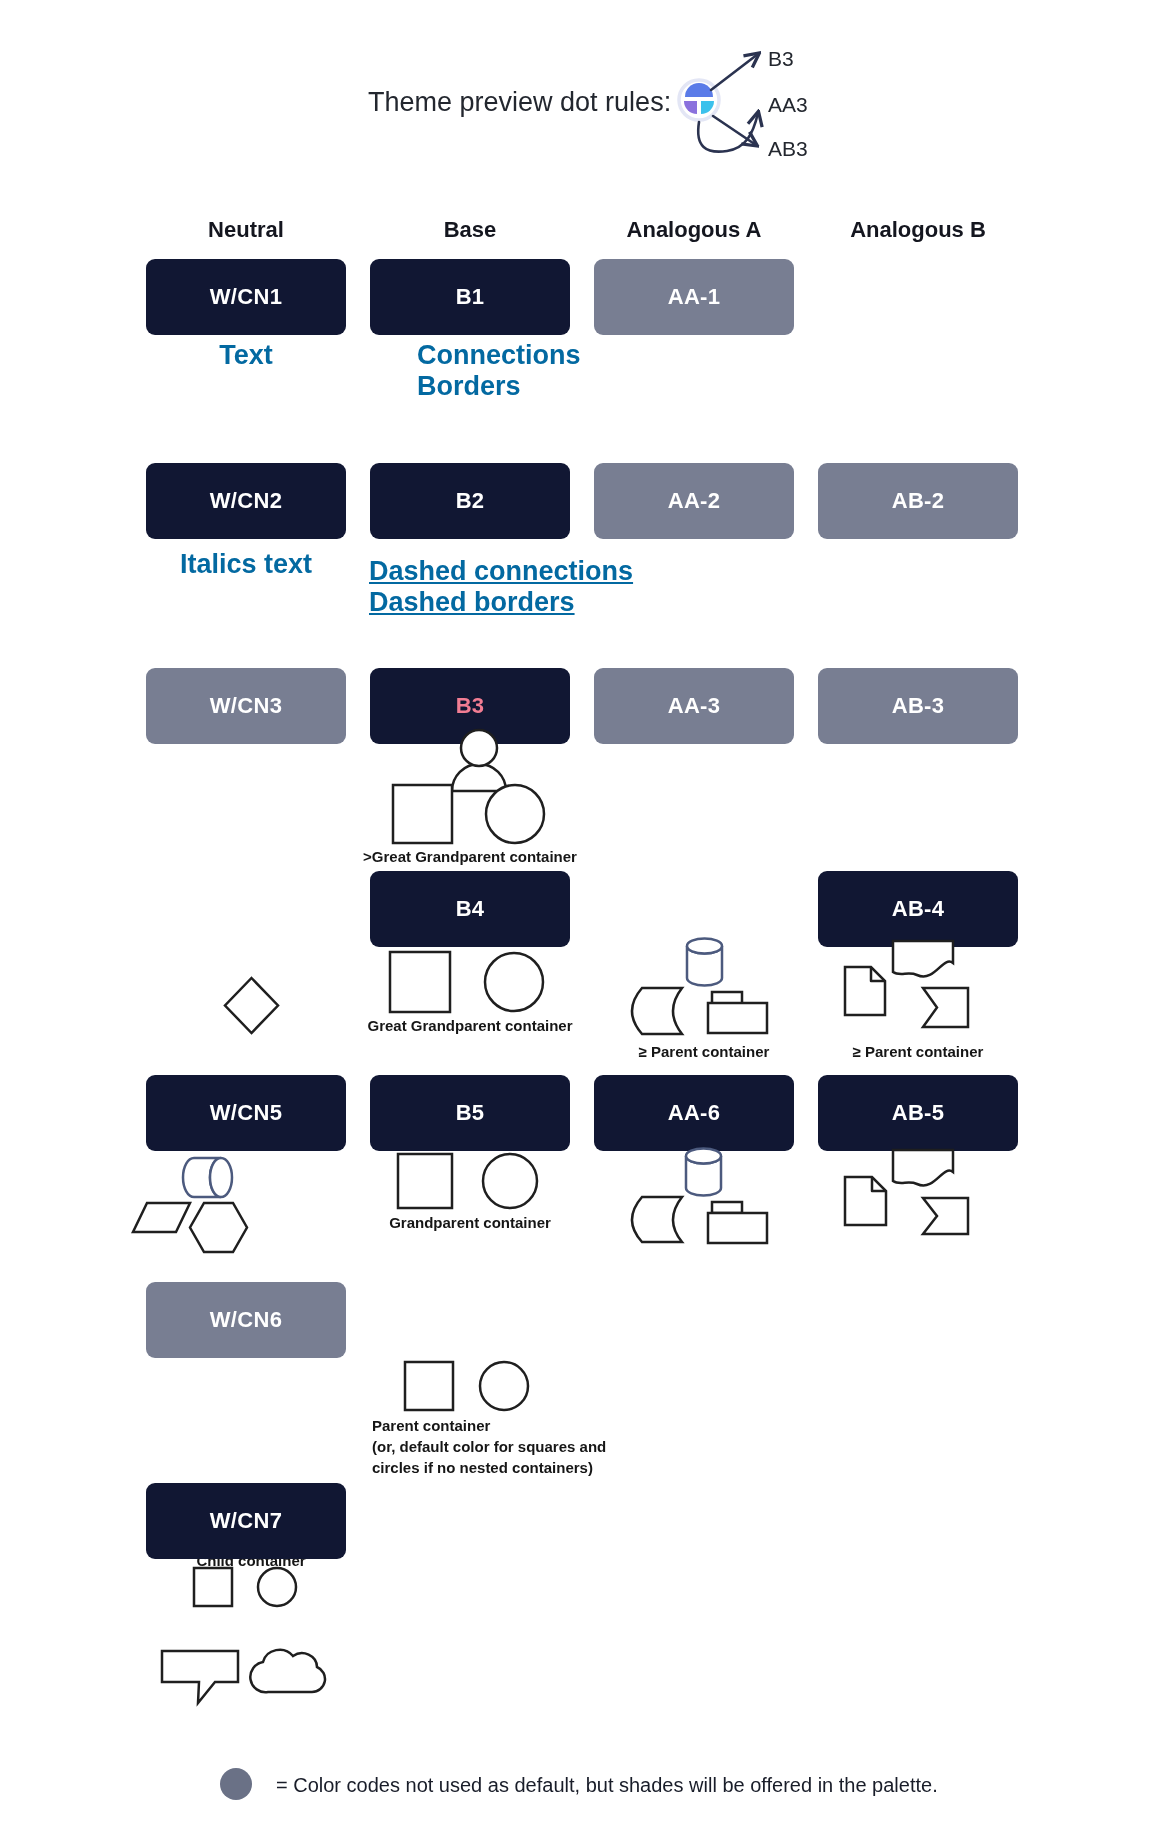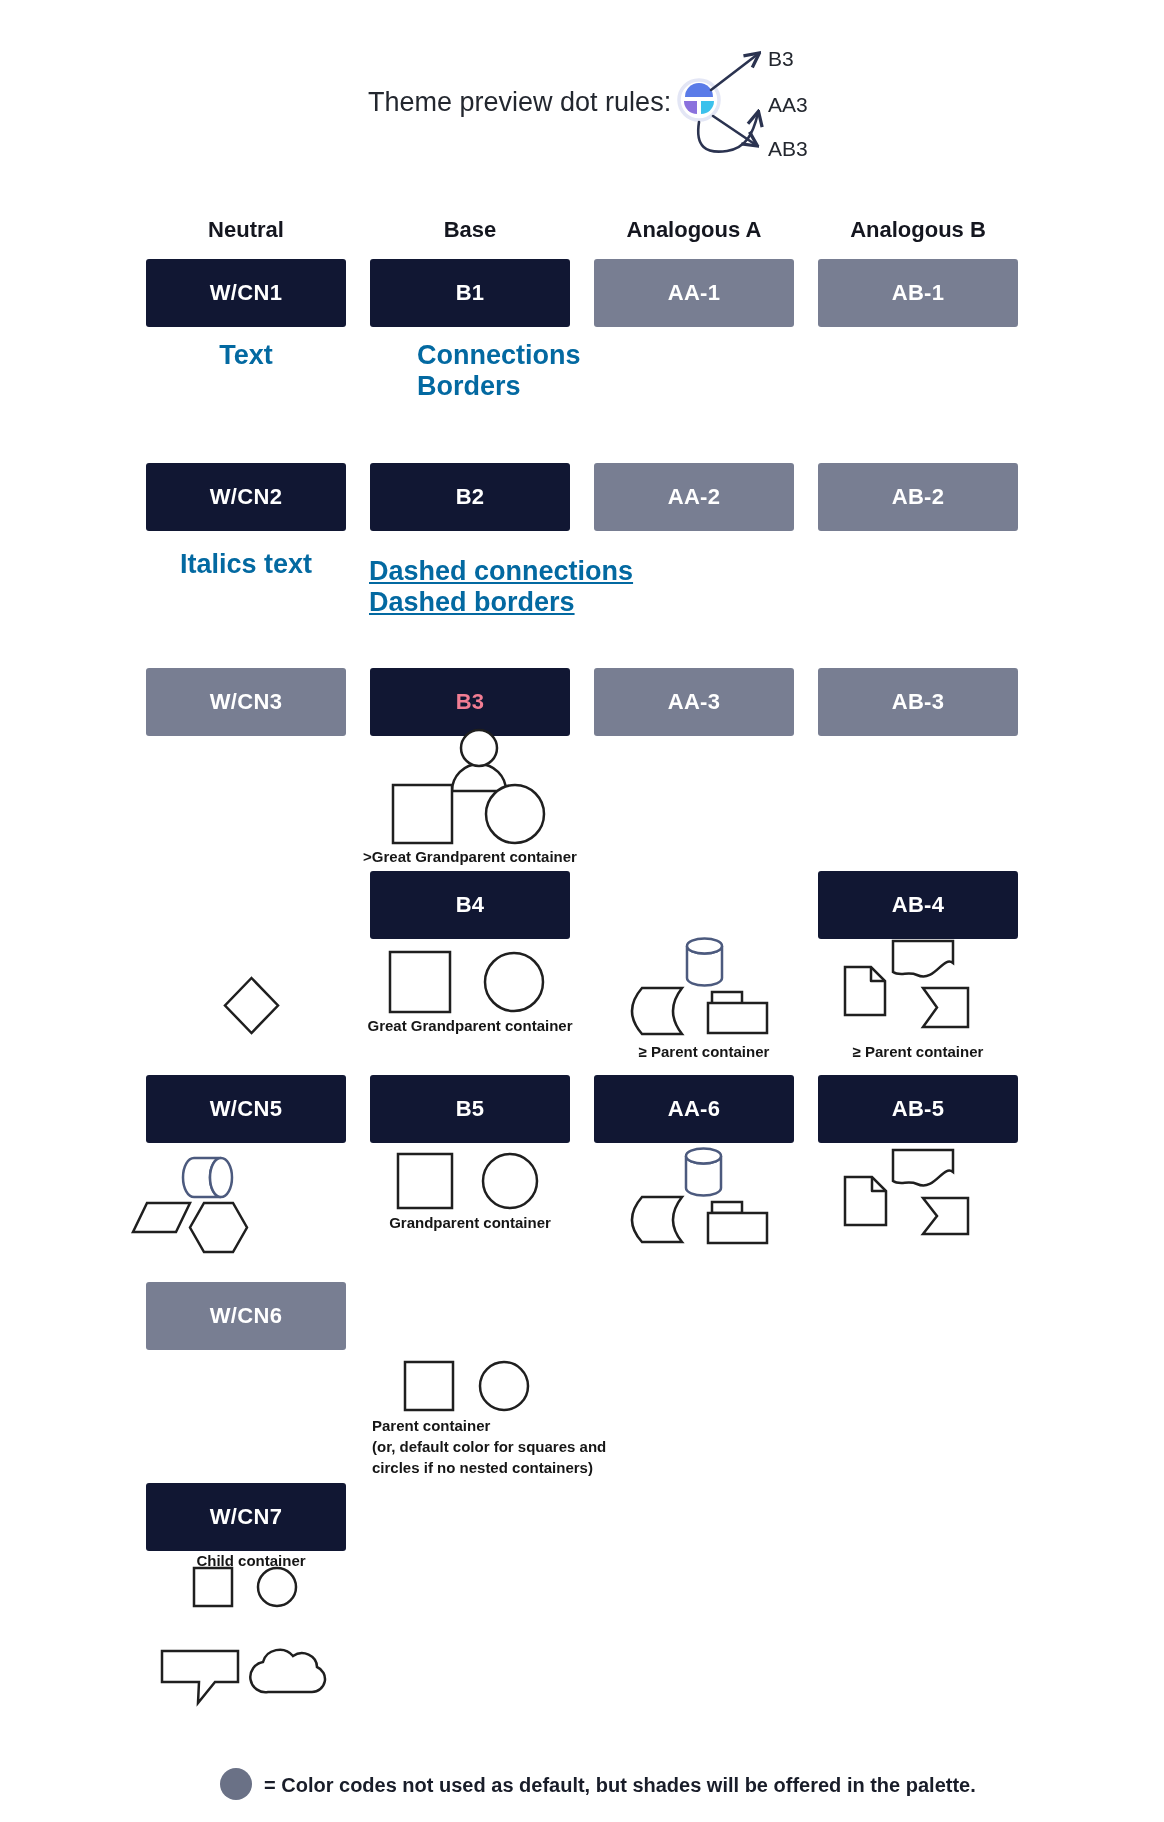--- a/index.html
+++ b/index.html
@@ -4,35 +4,35 @@
 <style>
   html,body{margin:0;padding:0;background:#ffffff;}
   #canvas{position:relative;width:1164px;height:1822px;background:#ffffff;overflow:hidden;
           font-family:"Liberation Sans",sans-serif;color:#16181f;}
   .abs{position:absolute;}
   .title{left:368px;top:86px;font-size:27px;font-weight:400;color:#23272f;line-height:32px;}
   .dot-target{left:768px;font-size:21px;font-weight:400;color:#23272f;line-height:26px;}
   .col-header{top:216px;width:200px;text-align:center;font-size:22px;font-weight:700;color:#14161f;line-height:28px;}
   .c1{left:146px}.c2{left:370px}.c3{left:594px}.c4{left:818px}
   .r1{top:259px}.r2{top:463px}.r3{top:668px}.r4{top:871px}.r5{top:1075px}.r6{top:1282px}.r7{top:1483px}
-  .sw{position:absolute;width:200px;height:68px;border-radius:3px;display:flex;align-items:center;justify-content:center;z-index:1;}
+  .sw{position:absolute;width:200px;height:76px;border-radius:9px;display:flex;align-items:center;justify-content:center;z-index:1;}
   .sw span{font-size:22px;font-weight:700;color:#ffffff;letter-spacing:.3px;}
   .v-dark{background:#111733;}
   .v-gray{background:#787e92;}
   .v-pink{color:#f27d93 !important;}
   .cap{font-size:27px;font-weight:700;color:#0369a1;line-height:31px;}
   .cap.center{width:200px;text-align:center;}
   .ann{font-size:15px;font-weight:700;color:#161616;line-height:21px;}
   .ann.center{width:240px;text-align:center;}
   #shape-layer{position:absolute;left:0;top:0;z-index:5;pointer-events:none;}
   .shape{fill:#ffffff;stroke:#1f1f1f;stroke-width:2.5;}
   .cyl{fill:#ffffff;stroke:#4c5a7e;stroke-width:2.5;}
   .arrow{fill:none;stroke:#2b3350;stroke-width:2.6;stroke-linecap:round;}
   .foldline{fill:none;stroke:#1f1f1f;stroke-width:2.5;stroke-linejoin:round;}
-  .footer-text{left:264px;top:1770px;font-size:20px;font-weight:700;color:#191d29;line-height:30px;}
+  .footer-text{left:276px;top:1770px;font-size:20px;font-weight:400;color:#191d29;line-height:30px;}
 </style>
 </head>
 <body>
 
 <div id="canvas">
 
   <div class="abs title">Theme preview dot rules:</div>
   <div class="abs dot-target" style="top:46px;">B3</div>
   <div class="abs dot-target" style="top:92px;">AA3</div>
   <div class="abs dot-target" style="top:136px;">AB3</div>
@@ -43,23 +43,20 @@
   <div class="abs col-header c4">Analogous B</div>
 
   <div class="sw c1 r1 v-dark">
       <span>W/CN1</span>
     </div>
   <div class="sw c2 r1 v-dark">
       <span>B1</span>
     </div>
   <div class="sw c3 r1 v-gray">
       <span>AA-1</span>
-    </div>
-  <div class="sw c4 r1 v-gray">
-      <span>AB-1</span>
     </div>
 
   <div class="abs cap center c1" style="top:340px;">Text</div>
   <div class="abs cap" style="left:417px;top:340px;">
     <div>Connections</div>
     <div>Borders</div>
   </div>
 
   <div class="sw c1 r2 v-dark">
       <span>W/CN2</span>

